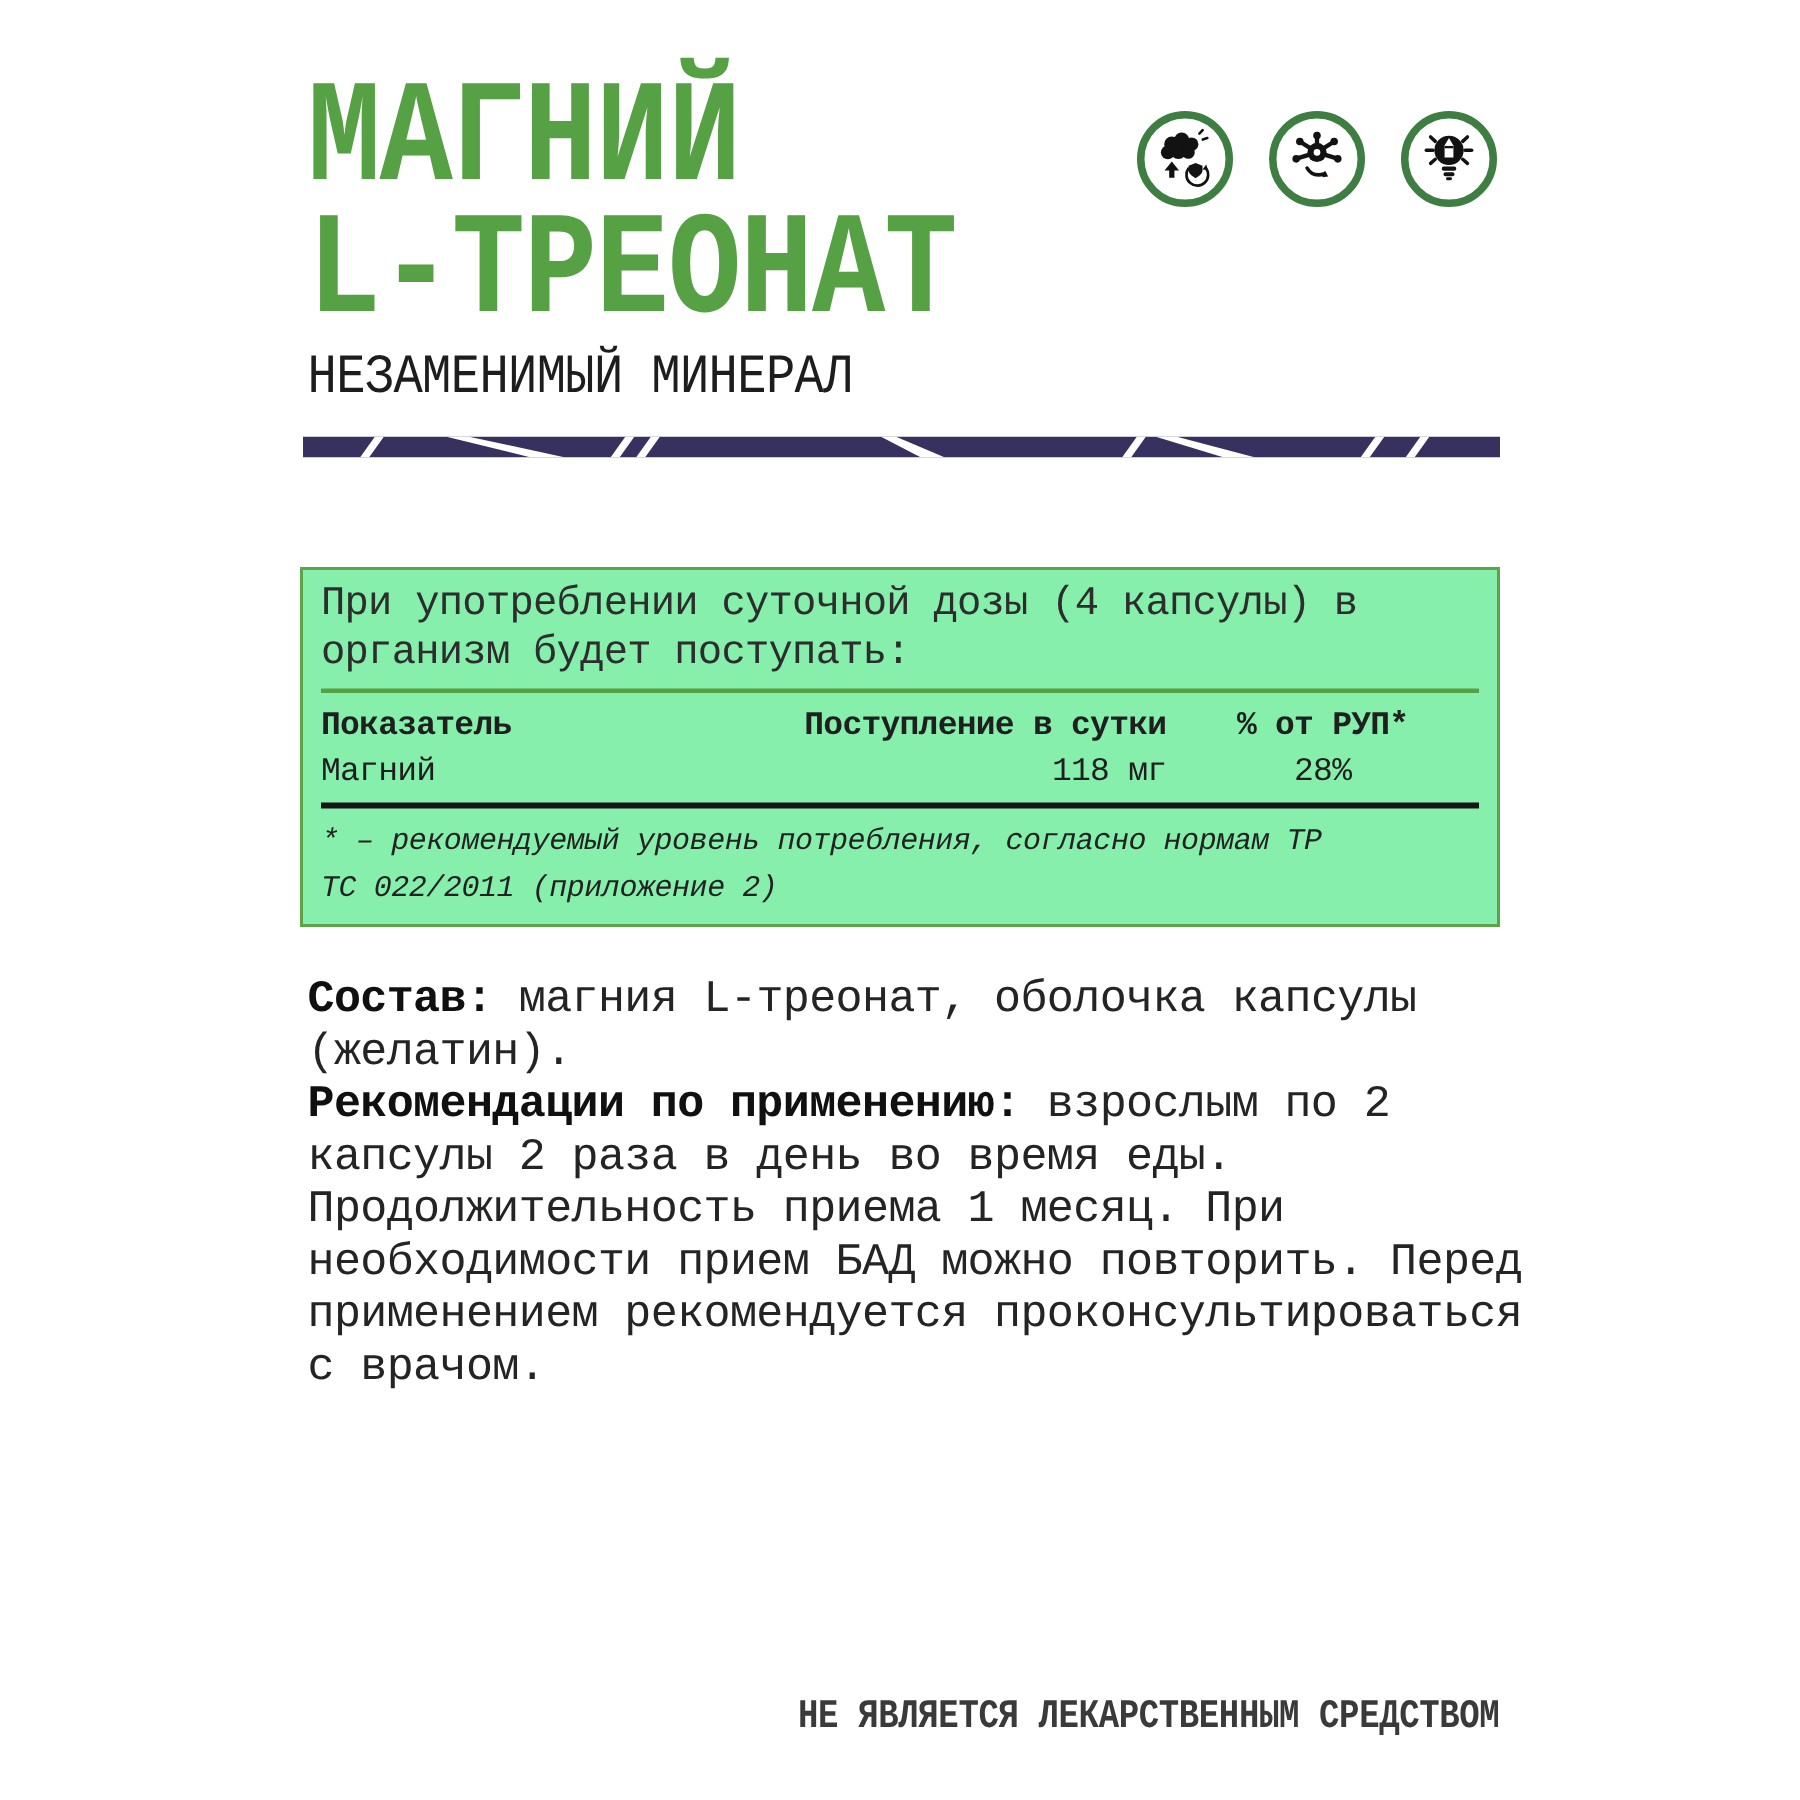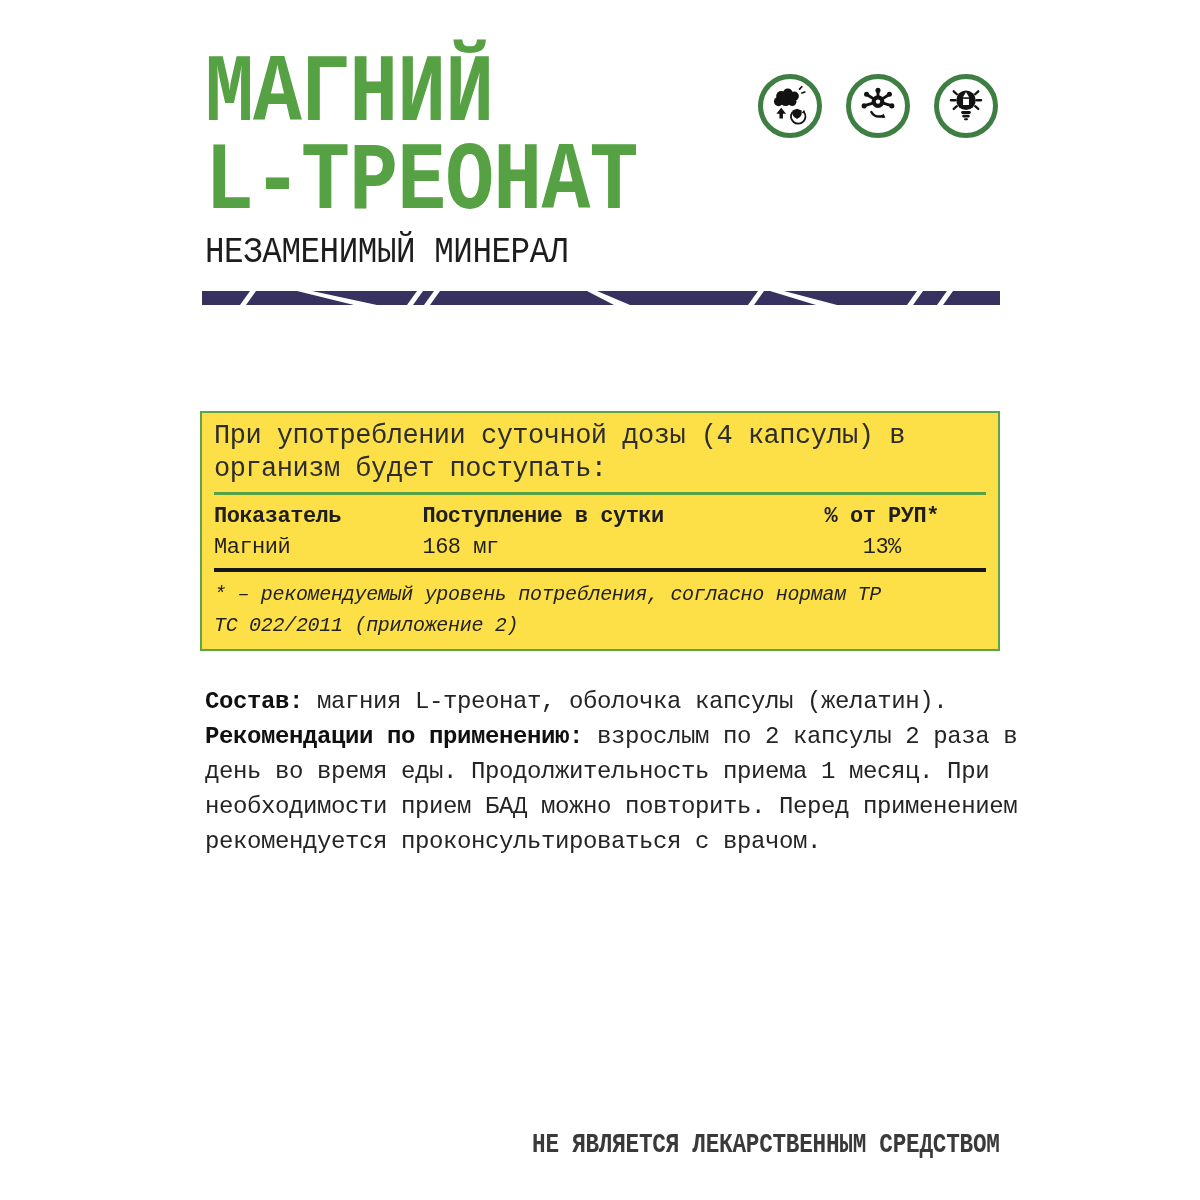--- a/index.html
+++ b/index.html
@@ -21,38 +21,38 @@
   .icons{position:absolute;left:758px;top:74px;display:flex;gap:24px;}
   .icon-circle{
     width:64px;height:64px;box-sizing:border-box;border:5px solid #3e7e42;border-radius:50%;
     display:flex;align-items:center;justify-content:center;background:#fff;
   }
   
   .bar{position:absolute;left:202px;top:291px;width:798px;height:14px;}
   
   .dose-box{
     position:absolute;left:200px;top:378px;width:800px;box-sizing:border-box;
-    border:2px solid #5ea345;padding:7px 12px 8px 12px;background:#fde047;margin-top:33px;
+    border:2px solid #5ea345;padding:7px 12px 8px 12px;background:#86efac;
   }
   .intro{font-size:27px;line-height:33px;letter-spacing:-0.5px;font-weight:500;color:#2d2d2d;}
   .rule-green{height:3px;background:#55a143;margin-top:6px;}
   .trow{display:flex;font-size:22px;letter-spacing:-0.5px;line-height:31px;color:#1f1f1f;}
   .thead{font-weight:bold;margin-top:6px;}
   .c1{width:27%;text-align:left;}
-  .c2{width:46%;text-align:left;}
+  .c2{width:46%;text-align:right;}
   .c3{width:27%;text-align:center;}
   .rule-black{height:4px;background:#161616;margin-top:5px;}
   .footnote{
     font-style:italic;font-size:20px;line-height:31px;letter-spacing:-0.3px;
     margin-top:7px;color:#222;max-width:680px;
   }
   
   .info{
-    position:absolute;left:205px;top:684px;width:820px;
-    font-size:24px;line-height:35px;letter-spacing:-0.4px;color:#242424;
+    position:absolute;left:205px;top:650px;width:820px;
+    font-size:30px;line-height:35px;letter-spacing:-0.4px;color:#242424;
   }
   .info p{margin:0;}
   .info b{color:#101010;}
   
   .footer{
     position:absolute;right:200px;top:1130px;
     font-size:27px;font-weight:bold;letter-spacing:-0.3px;color:#3a3a3a;
     transform:scaleX(0.84);transform-origin:100% 50%;white-space:nowrap;
   }
 </style>
@@ -152,22 +152,22 @@
   <div class="dose-box">
     <div class="intro">При употреблении суточной дозы (4 капсулы) в организм будет поступать:</div>
     <div class="rule-green"></div>
     <div class="trow thead">
       <div class="c1">Показатель</div>
       <div class="c2">Поступление в сутки</div>
       <div class="c3">% от РУП*</div>
     </div>
     <div class="trow">
       <div class="c1">Магний</div>
-      <div class="c2">168 мг</div>
-      <div class="c3">13%</div>
+      <div class="c2">118 мг</div>
+      <div class="c3">28%</div>
     </div>
     <div class="rule-black"></div>
     <div class="footnote">* – рекомендуемый уровень потребления, согласно нормам ТР ТС 022/2011 (приложение 2)</div>
   </div>
 
   <div class="info">
     <p><b>Состав:</b><span> магния L-треонат, оболочка капсулы (желатин).</span></p>
     <p><b>Рекомендации по применению:</b><span> взрослым по 2 капсулы 2 раза в день во время еды. Продолжительность приема 1 месяц. При необходимости прием БАД можно повторить. Перед применением рекомендуется проконсультироваться с врачом.</span></p>
   </div>
 

